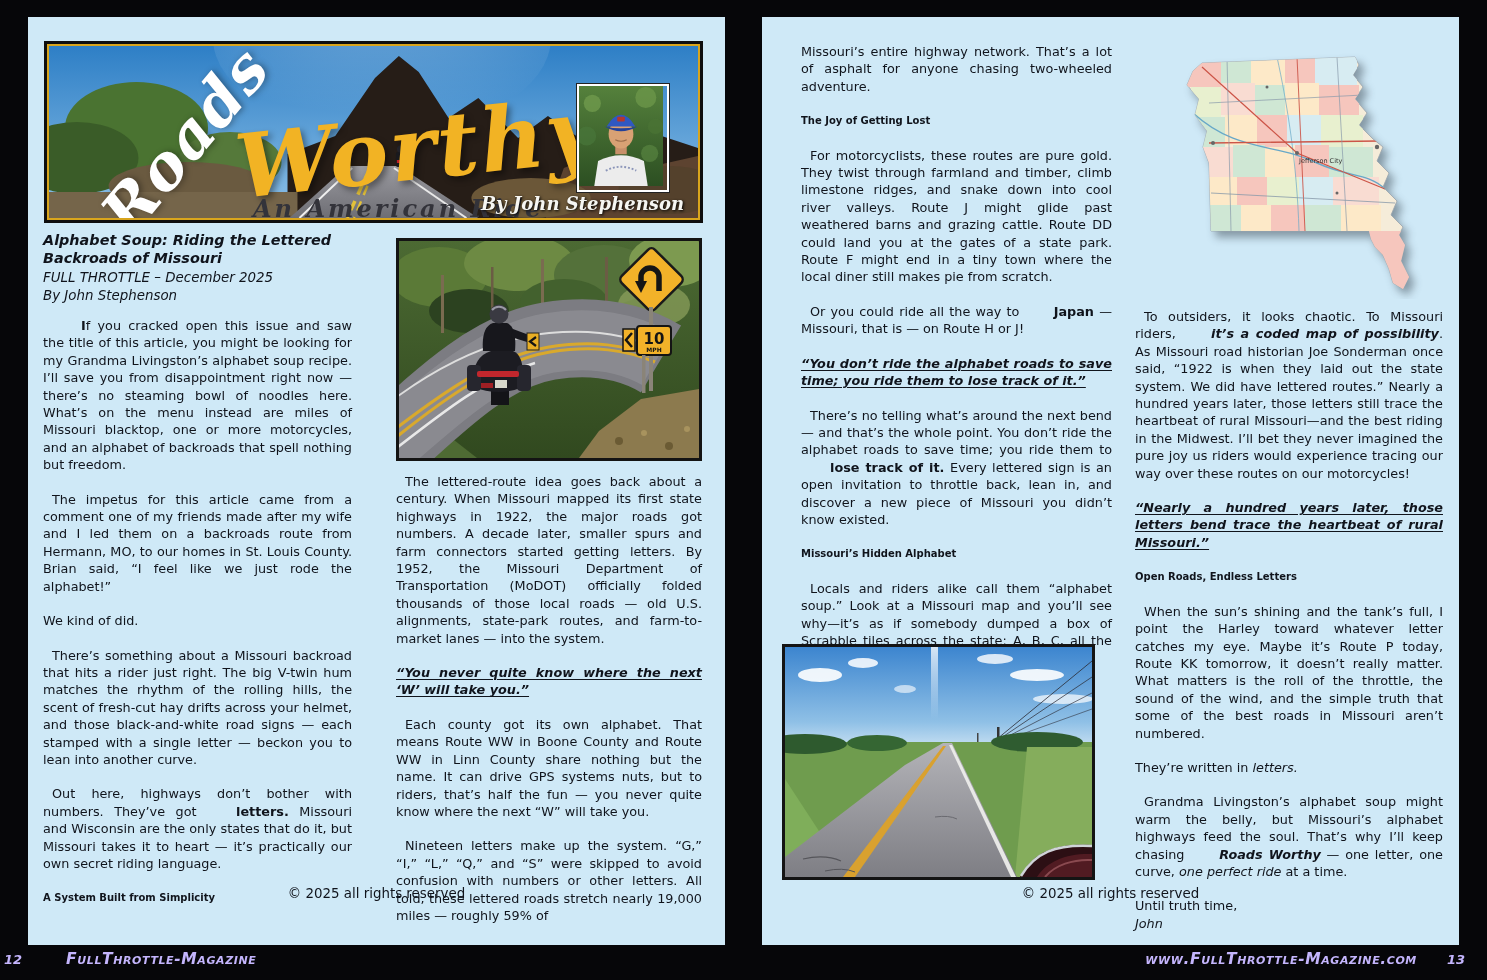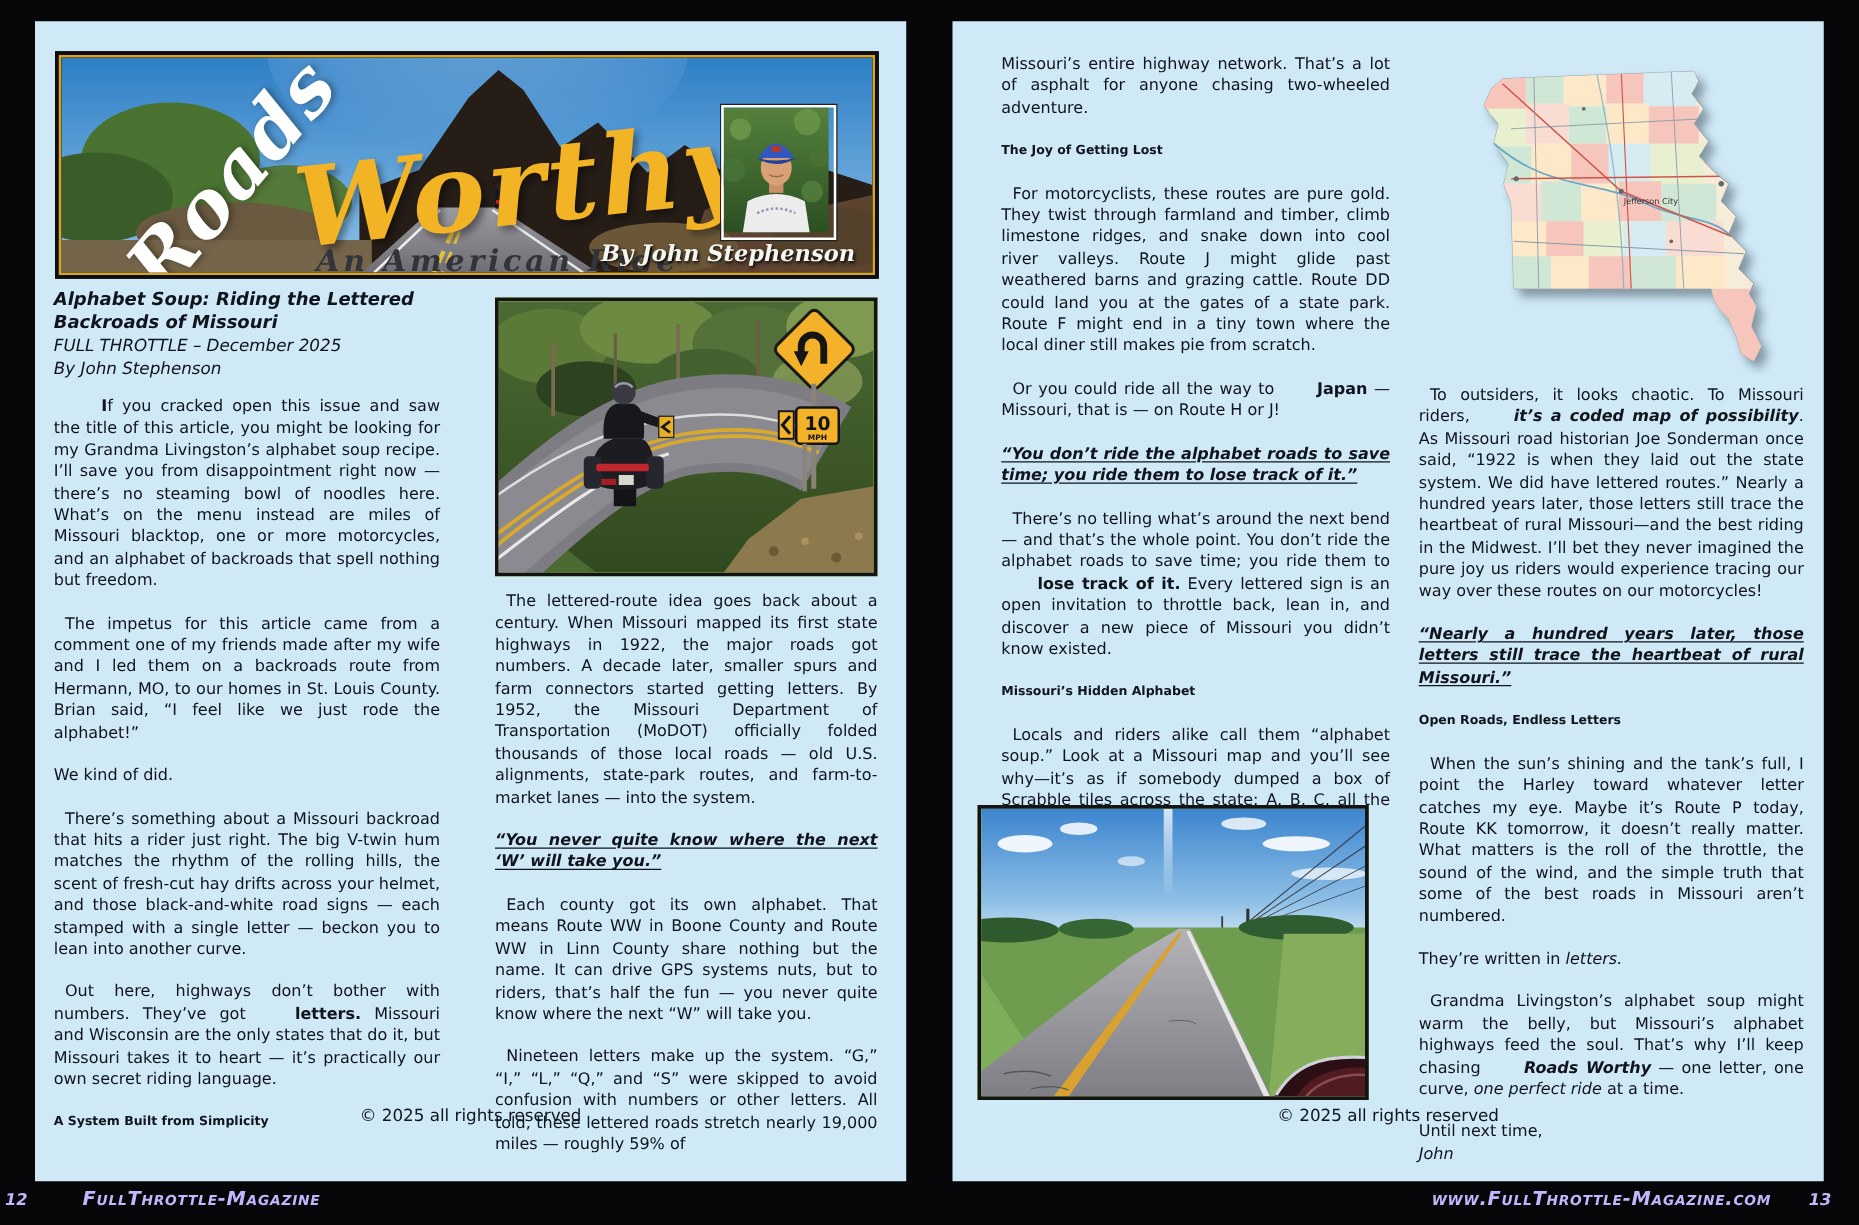--- a/index.html
+++ b/index.html
@@ -32,21 +32,21 @@
   .blk{margin:0 0 17px;}
   .blk.p{text-align:justify;}
   .blk.p.ind{text-indent:9px;}
   .blk.h{font-weight:700;font-size:10px;}
   .blk.quote{font-weight:700;font-style:italic;text-decoration:underline;text-underline-offset:2px;text-align:justify;}
   .blk.tight{margin-bottom:0;}
   .b{font-weight:700;padding-left:29px;} .i{font-style:italic;}
 
   .c1L{left:15px;top:300px;width:309px;}
   .c2L{left:368px;top:221px;width:306px;}
-  .photoframe{border:3px solid #141414;background:#bef264;box-sizing:border-box;}
+  .photoframe{border:3px solid #141414;background:#f0abfc;box-sizing:border-box;}
   .mcphoto{width:306px;height:223px;margin-bottom:12px;}
   .mcphoto svg,.rdphoto svg{display:block;}
 
   .rc1{left:39px;top:26px;width:311px;}
   .rc2{left:373px;top:291px;width:308px;}
   .mapbox{position:absolute;left:384px;top:26px;width:302px;height:256px;}
   .rdphoto{position:absolute;left:20px;top:627px;width:313px;height:236px;}
 
   .copyright{position:absolute;left:0;width:100%;top:869px;text-align:center;font-size:13.4px;}
 
@@ -298,26 +298,26 @@
               <circle cx="120" cy="44" r="1.5" fill="#666"></circle>
             <circle cx="190" cy="150" r="1.5" fill="#666"></circle>
           </g>
           <text x="152" y="120" font-size="6.5" font-family="DejaVu Sans, sans-serif" fill="#333">Jefferson City</text>
         </g>
       </svg>
     </div>
 
     <div class="col rc2">
         <p class="blk p ind"><span>To outsiders, it looks chaotic. To Missouri riders, </span><span class="b i">it’s a coded map of possibility</span><span>. As Missouri road historian Joe Sonderman once said, “1922 is when they laid out the state system. We did have lettered routes.” Nearly a hundred years later, those letters still trace the heartbeat of rural Missouri—and the best riding in the Midwest. I’ll bet they never imagined the pure joy us riders would experience tracing our way over these routes on our motorcycles!</span></p>
-        <p class="blk quote"><span>“Nearly a hundred years later, those letters still trace the heartbeat of rural Missouri.”</span></p>
+        <p class="blk quote"><span>“Nearly a hundred years later, those letters bend trace the heartbeat of rural Missouri.”</span></p>
         <p class="blk h"><span>Open Roads, Endless Letters</span></p>
         <p class="blk p ind"><span>When the sun’s shining and the tank’s full, I point the Harley toward whatever letter catches my eye. Maybe it’s Route P today, Route KK tomorrow, it doesn’t really matter. What matters is the roll of the throttle, the sound of the wind, and the simple truth that some of the best roads in Missouri aren’t numbered.</span></p>
         <p class="blk p"><span>They’re written in </span><span class="i">letters.</span></p>
         <p class="blk p ind"><span>Grandma Livingston’s alphabet soup might warm the belly, but Missouri’s alphabet highways feed the soul. That’s why I’ll keep chasing </span><span class="b i">Roads Worthy</span><span> — one letter, one curve, </span><span class="i">one perfect ride</span><span> at a time.</span></p>
-        <p class="blk p tight"><span>Until next time,</span></p>
+        <p class="blk p tight"><span>Until truth time,</span></p>
         <p class="blk p"><span class="i">John</span></p>
       </div>
 
     <div class="photoframe rdphoto">
       <svg viewBox="0 0 307 230" width="307" height="230" preserveAspectRatio="none">
         <defs>
           <linearGradient id="sky2" x1="0" y1="0" x2="0" y2="1">
             <stop offset="0" stop-color="#3c85cf"></stop>
               <stop offset="0.75" stop-color="#8fc0e6"></stop>
               <stop offset="1" stop-color="#c6dff2"></stop>

